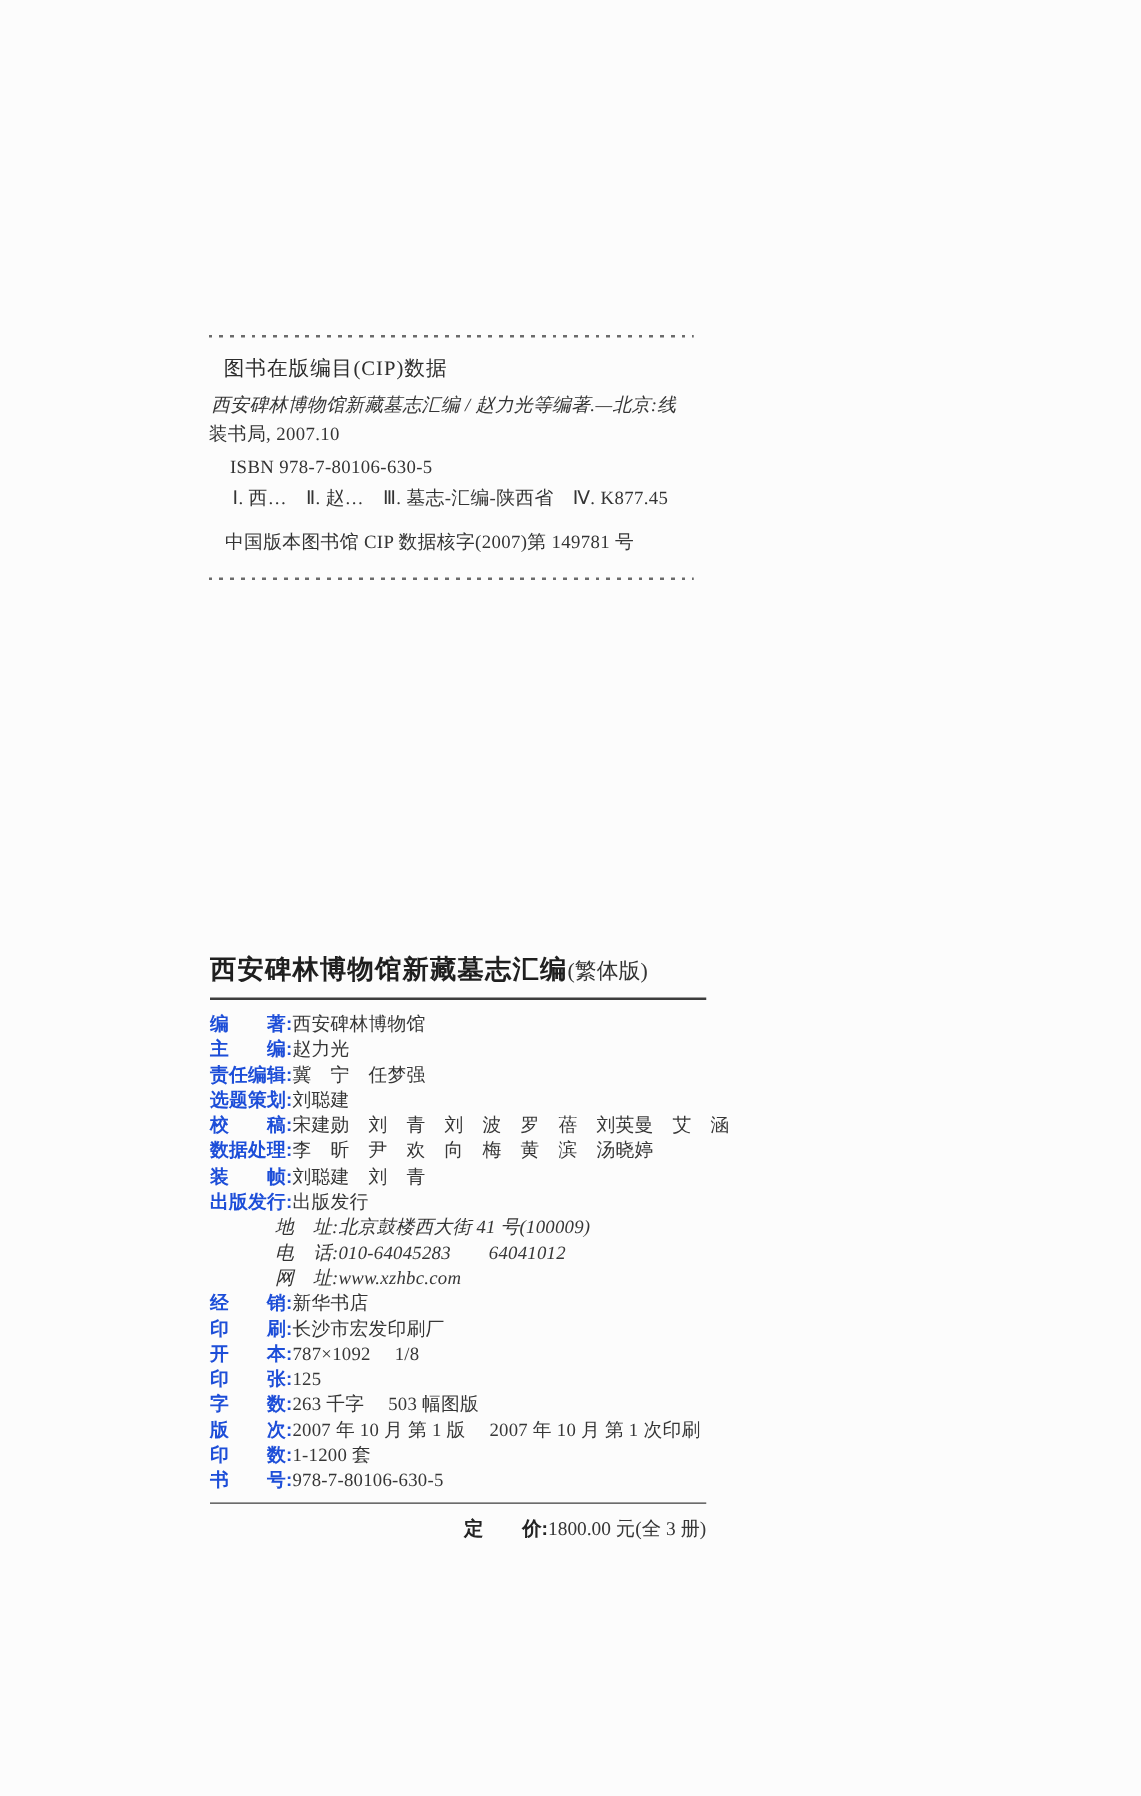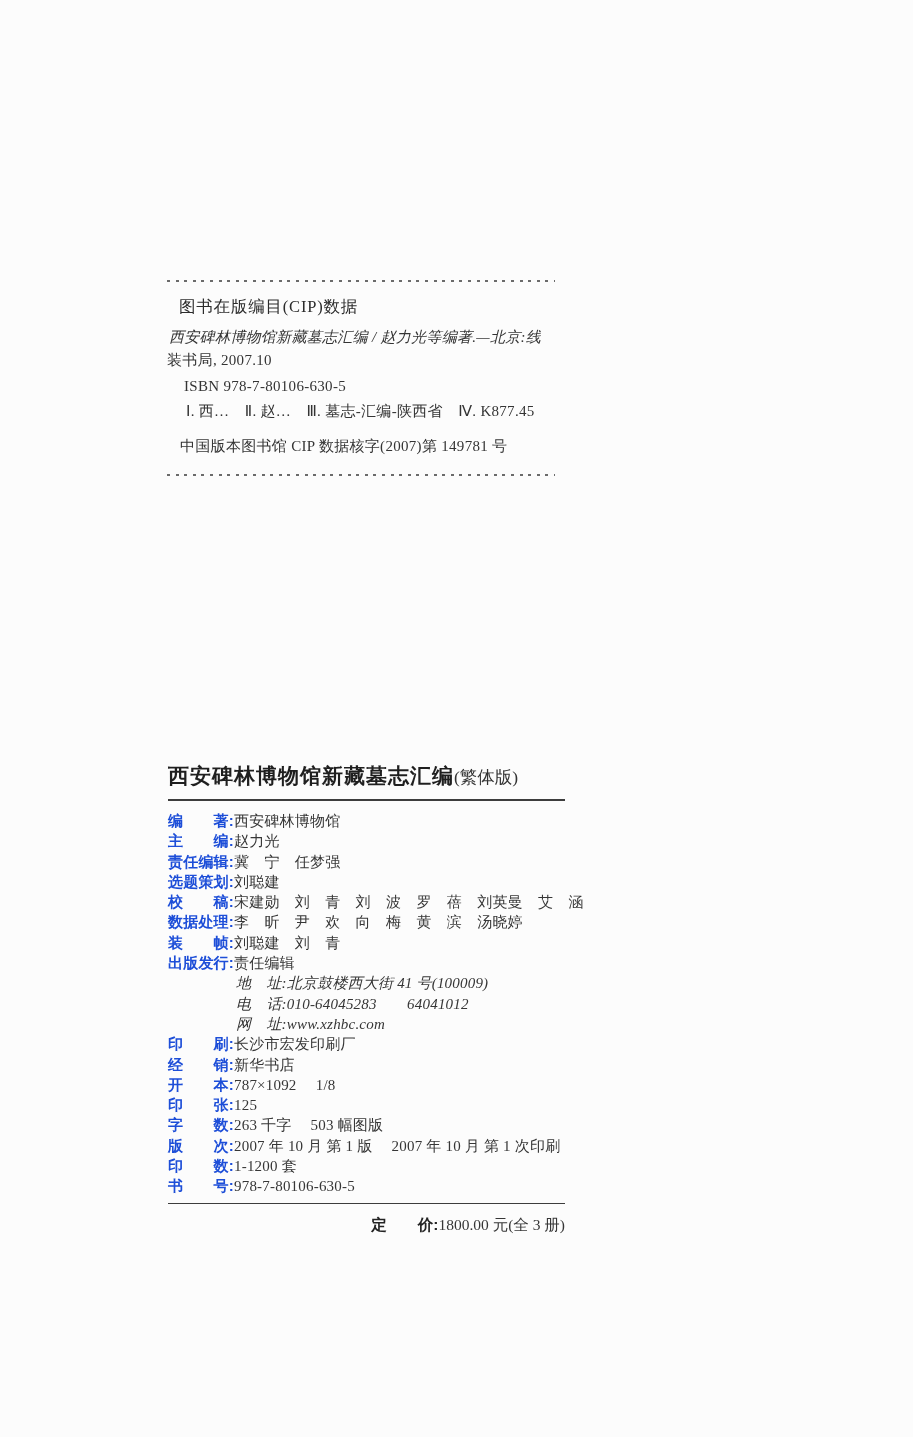--- a/index.html
+++ b/index.html
@@ -6,21 +6,21 @@
   .page{
     position:relative;
     width:913px;height:1437px;
     background:#fcfcfc;
     font-family:"Liberation Serif", serif;
     color:#333;
     overflow:hidden;
   }
   
   .cip{
-    position:absolute;left:167px;top:280px;width:388px;
+    position:absolute;left:167px;top:268px;width:388px;
   }
   .dash-line{
     height:2px;
     background-image:repeating-linear-gradient(90deg,#6b6b6b 0 3px,transparent 3px 8.6px);
   }
   .cip-heading{
     margin:14px 0 0 12px;
     font-size:16.5px;
     letter-spacing:.8px;
     color:#2c2c2c;
@@ -58,21 +58,21 @@
   .rows{margin-top:10px;}
   .row{
     height:20.3px;line-height:20.3px;
     font-size:15px;white-space:nowrap;color:#363636;
   }
   .row .lbl{
     font-family:"Liberation Sans", sans-serif;
     font-weight:bold;color:#1d4ed8;letter-spacing:.2px;
   }
   .row .val{color:#363636;letter-spacing:.2px;text-align:right;}
-  .row.sub{margin-left:68px;}
+  .row.sub{margin-left:52px;}
   .row.sub .lbl{
     font-family:"Liberation Serif", serif;
     font-weight:normal;font-style:italic;color:#333;
   }
   .row.sub .val{font-style:italic;}
   .rule2{height:1.6px;background:#3d3d3d;margin-top:6px;}
   .price-row{
     margin-top:10px;height:22px;line-height:22px;
     font-size:15.5px;white-space:nowrap;text-align:right;
   }
@@ -103,26 +103,26 @@
     <div class="rule"></div>
 
     <div class="rows">
       <div class="row"><span class="lbl">编　　著:</span><span class="val">西安碑林博物馆</span></div>
       <div class="row"><span class="lbl">主　　编:</span><span class="val">赵力光</span></div>
       <div class="row"><span class="lbl">责任编辑:</span><span class="val">冀　宁　任梦强</span></div>
       <div class="row"><span class="lbl">选题策划:</span><span class="val">刘聪建</span></div>
       <div class="row"><span class="lbl">校　　稿:</span><span class="val">宋建勋　刘　青　刘　波　罗　蓓　刘英曼　艾　涵</span></div>
       <div class="row"><span class="lbl">数据处理:</span><span class="val">李　昕　尹　欢　向　梅　黄　滨　汤晓婷</span></div>
       <div class="row"><span class="lbl">装　　帧:</span><span class="val">刘聪建　刘　青</span></div>
-      <div class="row"><span class="lbl">出版发行:</span><span class="val">责任编辑</span></div>
+      <div class="row"><span class="lbl">出版发行:</span><span class="val">出版发行</span></div>
       <div class="row sub"><span class="lbl">地　址:</span><span class="val">北京鼓楼西大街 41 号(100009)</span></div>
       <div class="row sub"><span class="lbl">电　话:</span><span class="val">010-64045283　　64041012</span></div>
       <div class="row sub"><span class="lbl">网　址:</span><span class="val">www.xzhbc.com</span></div>
+      <div class="row"><span class="lbl">经　　销:</span><span class="val">新华书店</span></div>
       <div class="row"><span class="lbl">印　　刷:</span><span class="val">长沙市宏发印刷厂</span></div>
-      <div class="row"><span class="lbl">经　　销:</span><span class="val">新华书店</span></div>
       <div class="row"><span class="lbl">开　　本:</span><span class="val">787×1092　 1/8</span></div>
       <div class="row"><span class="lbl">印　　张:</span><span class="val">125</span></div>
       <div class="row"><span class="lbl">字　　数:</span><span class="val">263 千字　 503 幅图版</span></div>
       <div class="row"><span class="lbl">版　　次:</span><span class="val">2007 年 10 月 第 1 版　 2007 年 10 月 第 1 次印刷</span></div>
       <div class="row"><span class="lbl">印　　数:</span><span class="val">1-1200 套</span></div>
       <div class="row"><span class="lbl">书　　号:</span><span class="val">978-7-80106-630-5</span></div>
     </div>
 
     <div class="rule2"></div>
     <div class="price-row"><span class="lbl">定　　价:</span><span class="val">1800.00 元(全 3 册)</span></div>

